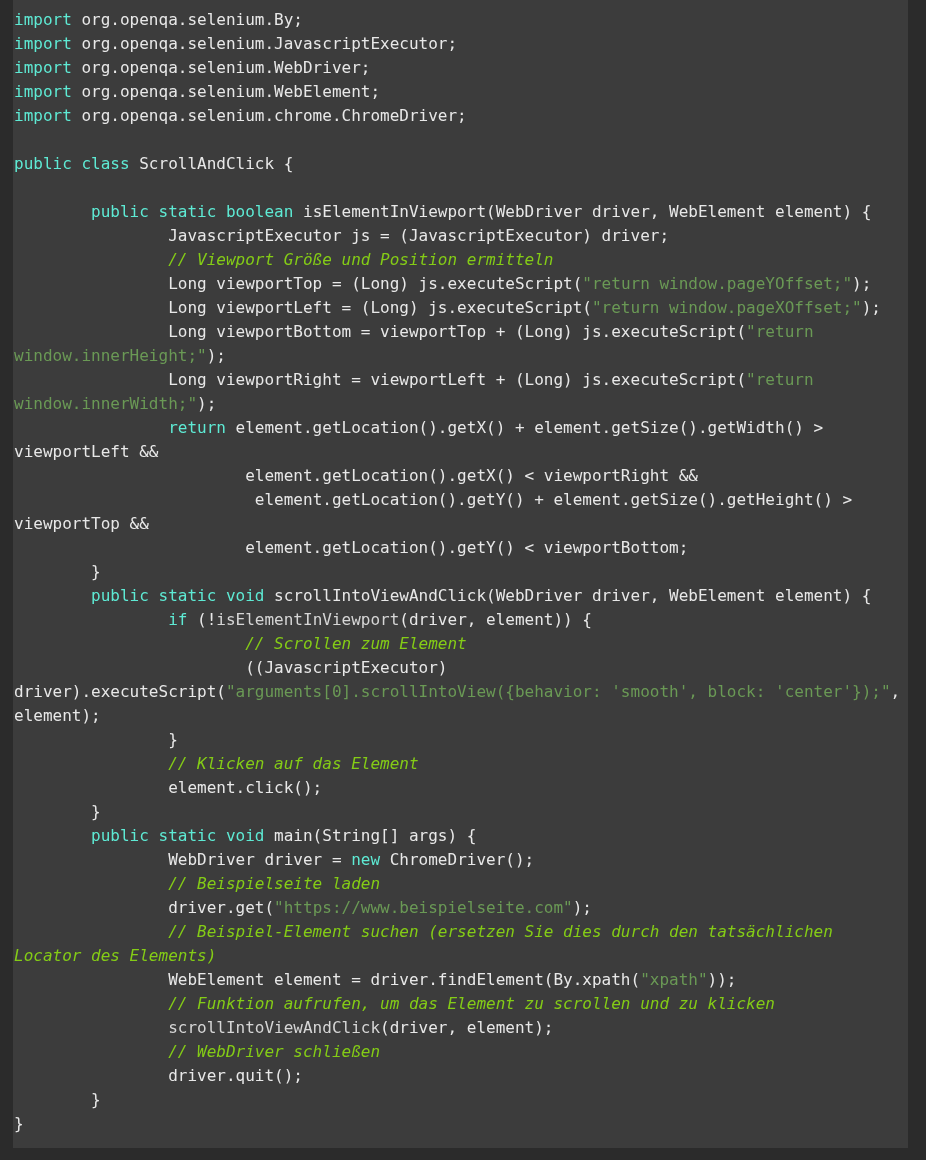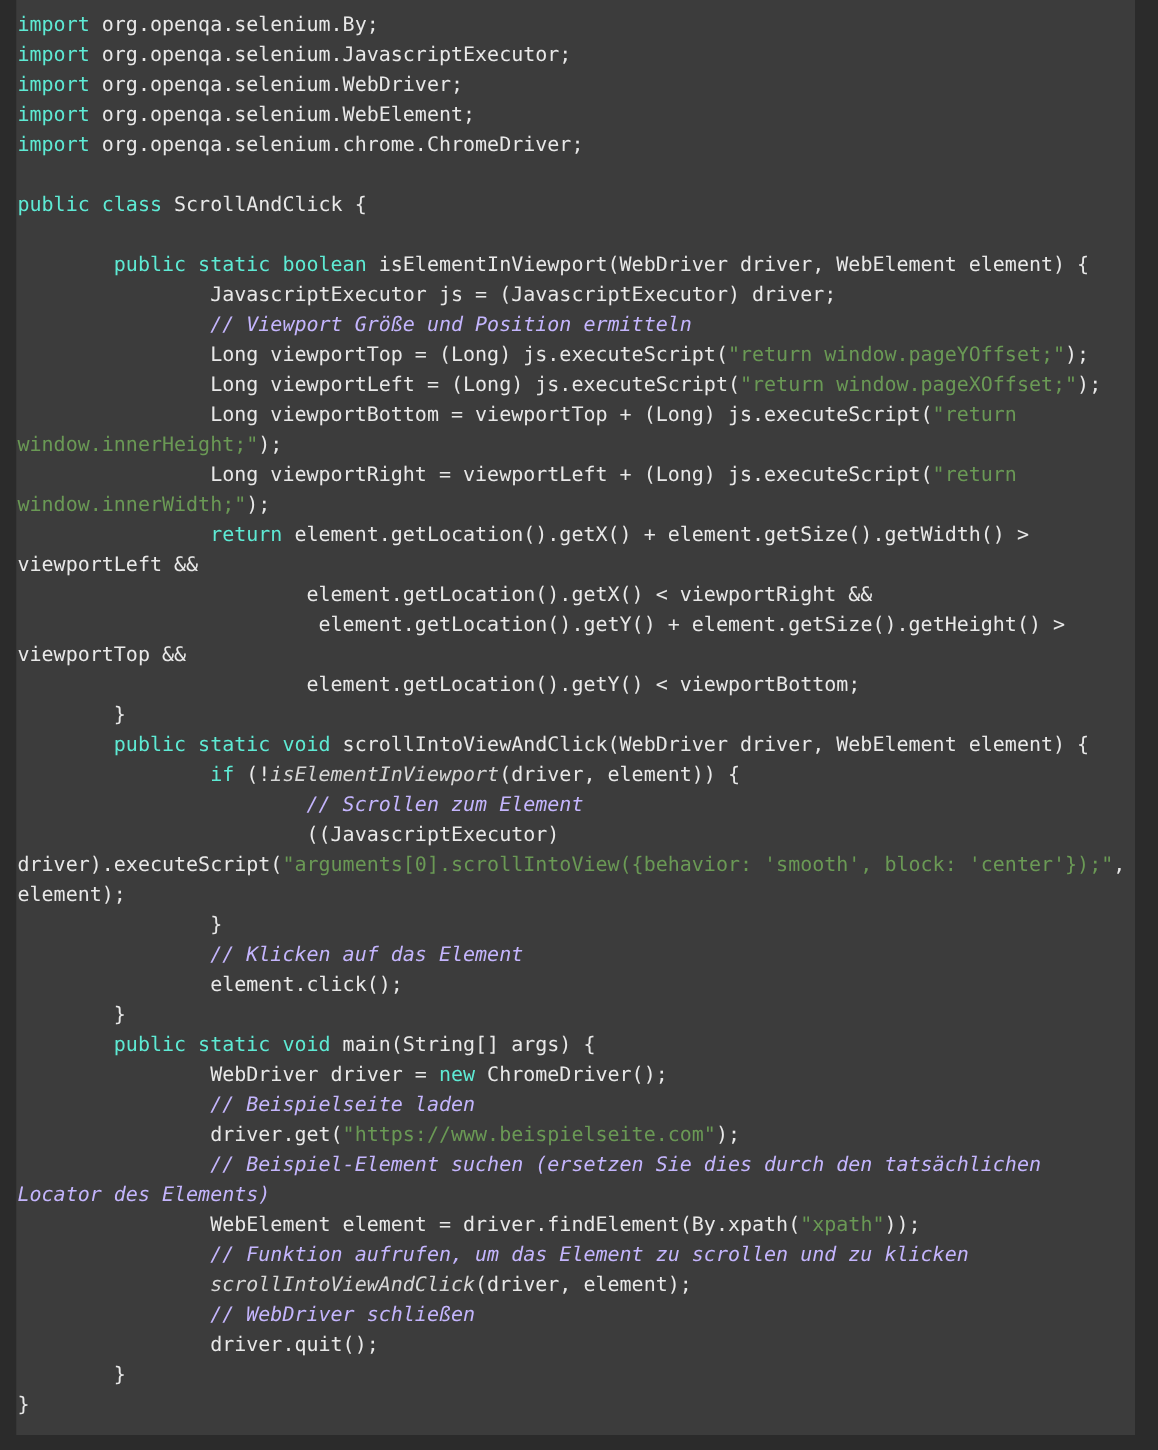--- a/index.html
+++ b/index.html
@@ -50,22 +50,22 @@
 
   .ln {
     display: block;
     min-height: 24px;
     padding-left: 1px;
   }
 
   
   .kw   { color: #5eead4; }
   .str  { color: #6a9955; }
-  .cmt  { color: #c4b5fd; font-style: italic; }
-  .ital { font-style: italic; }
+  .cmt  { color: #84cc16; font-style: italic; }
+  .ital { }
   .pln  { color: #e8e8e8; }
 
   .gutter-left {
     position: absolute;
     left: 0;
     top: 0;
     width: 13px;
     height: 1160px;
     background: #2b2b2b;
   }

